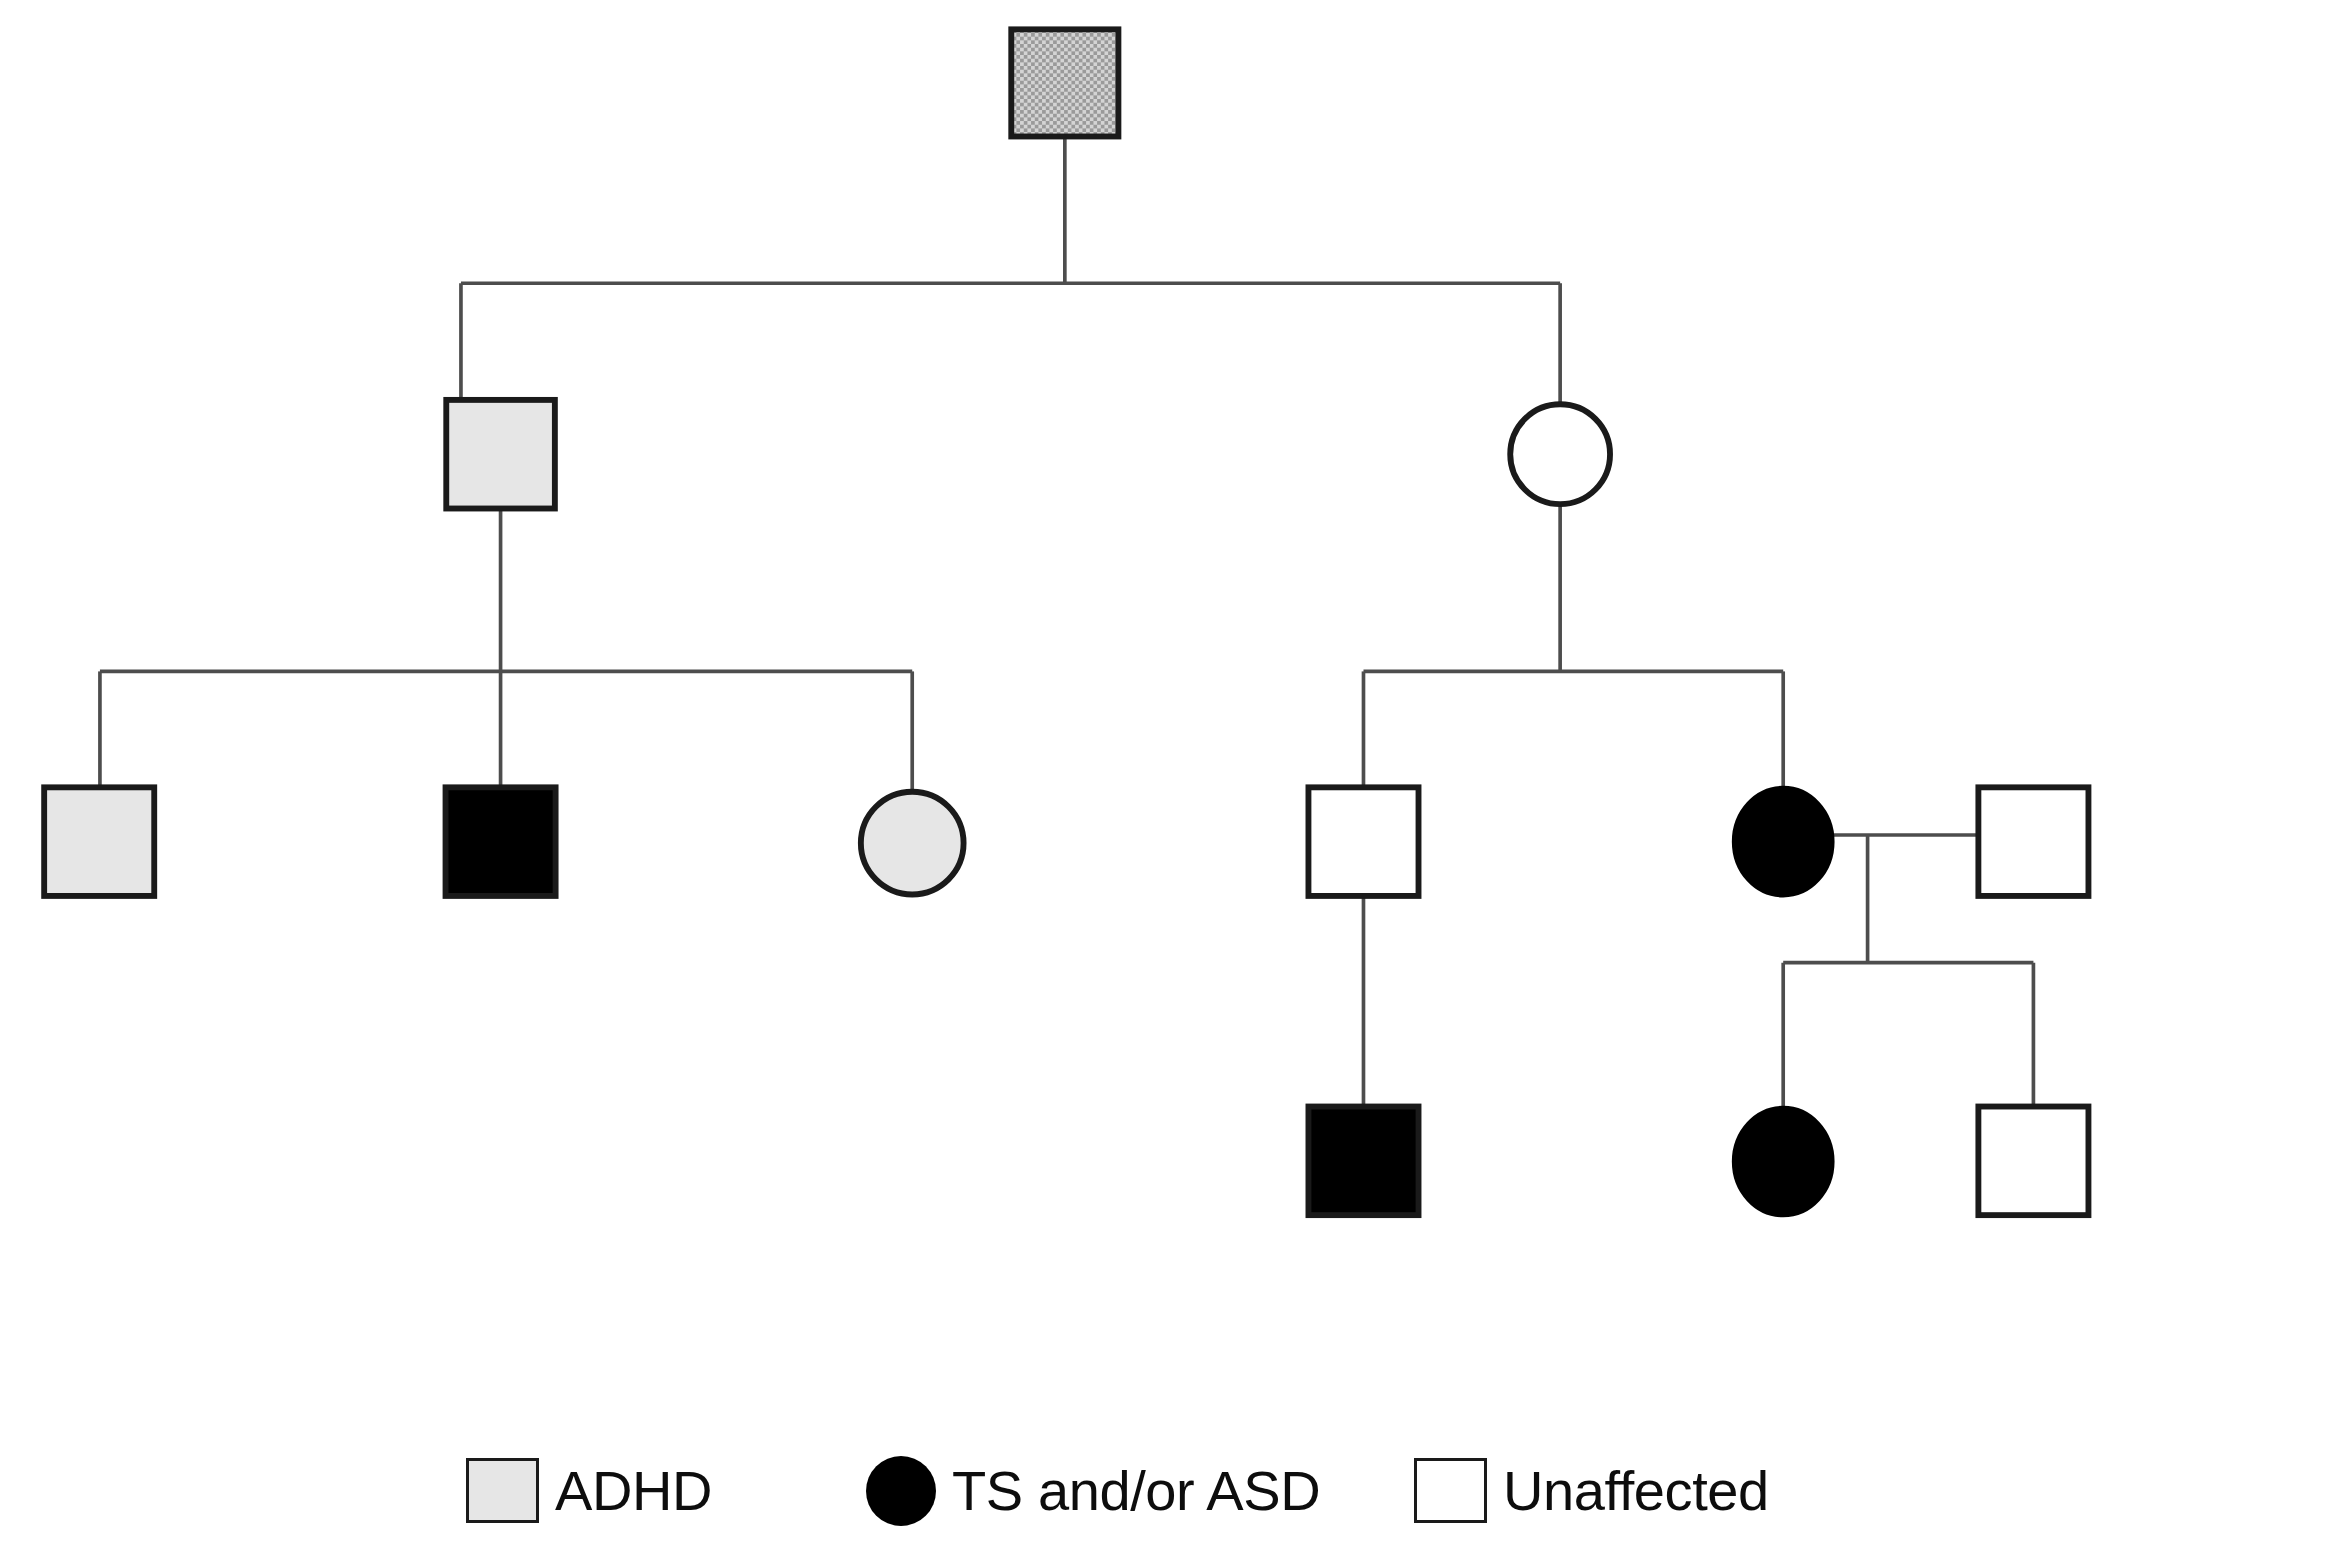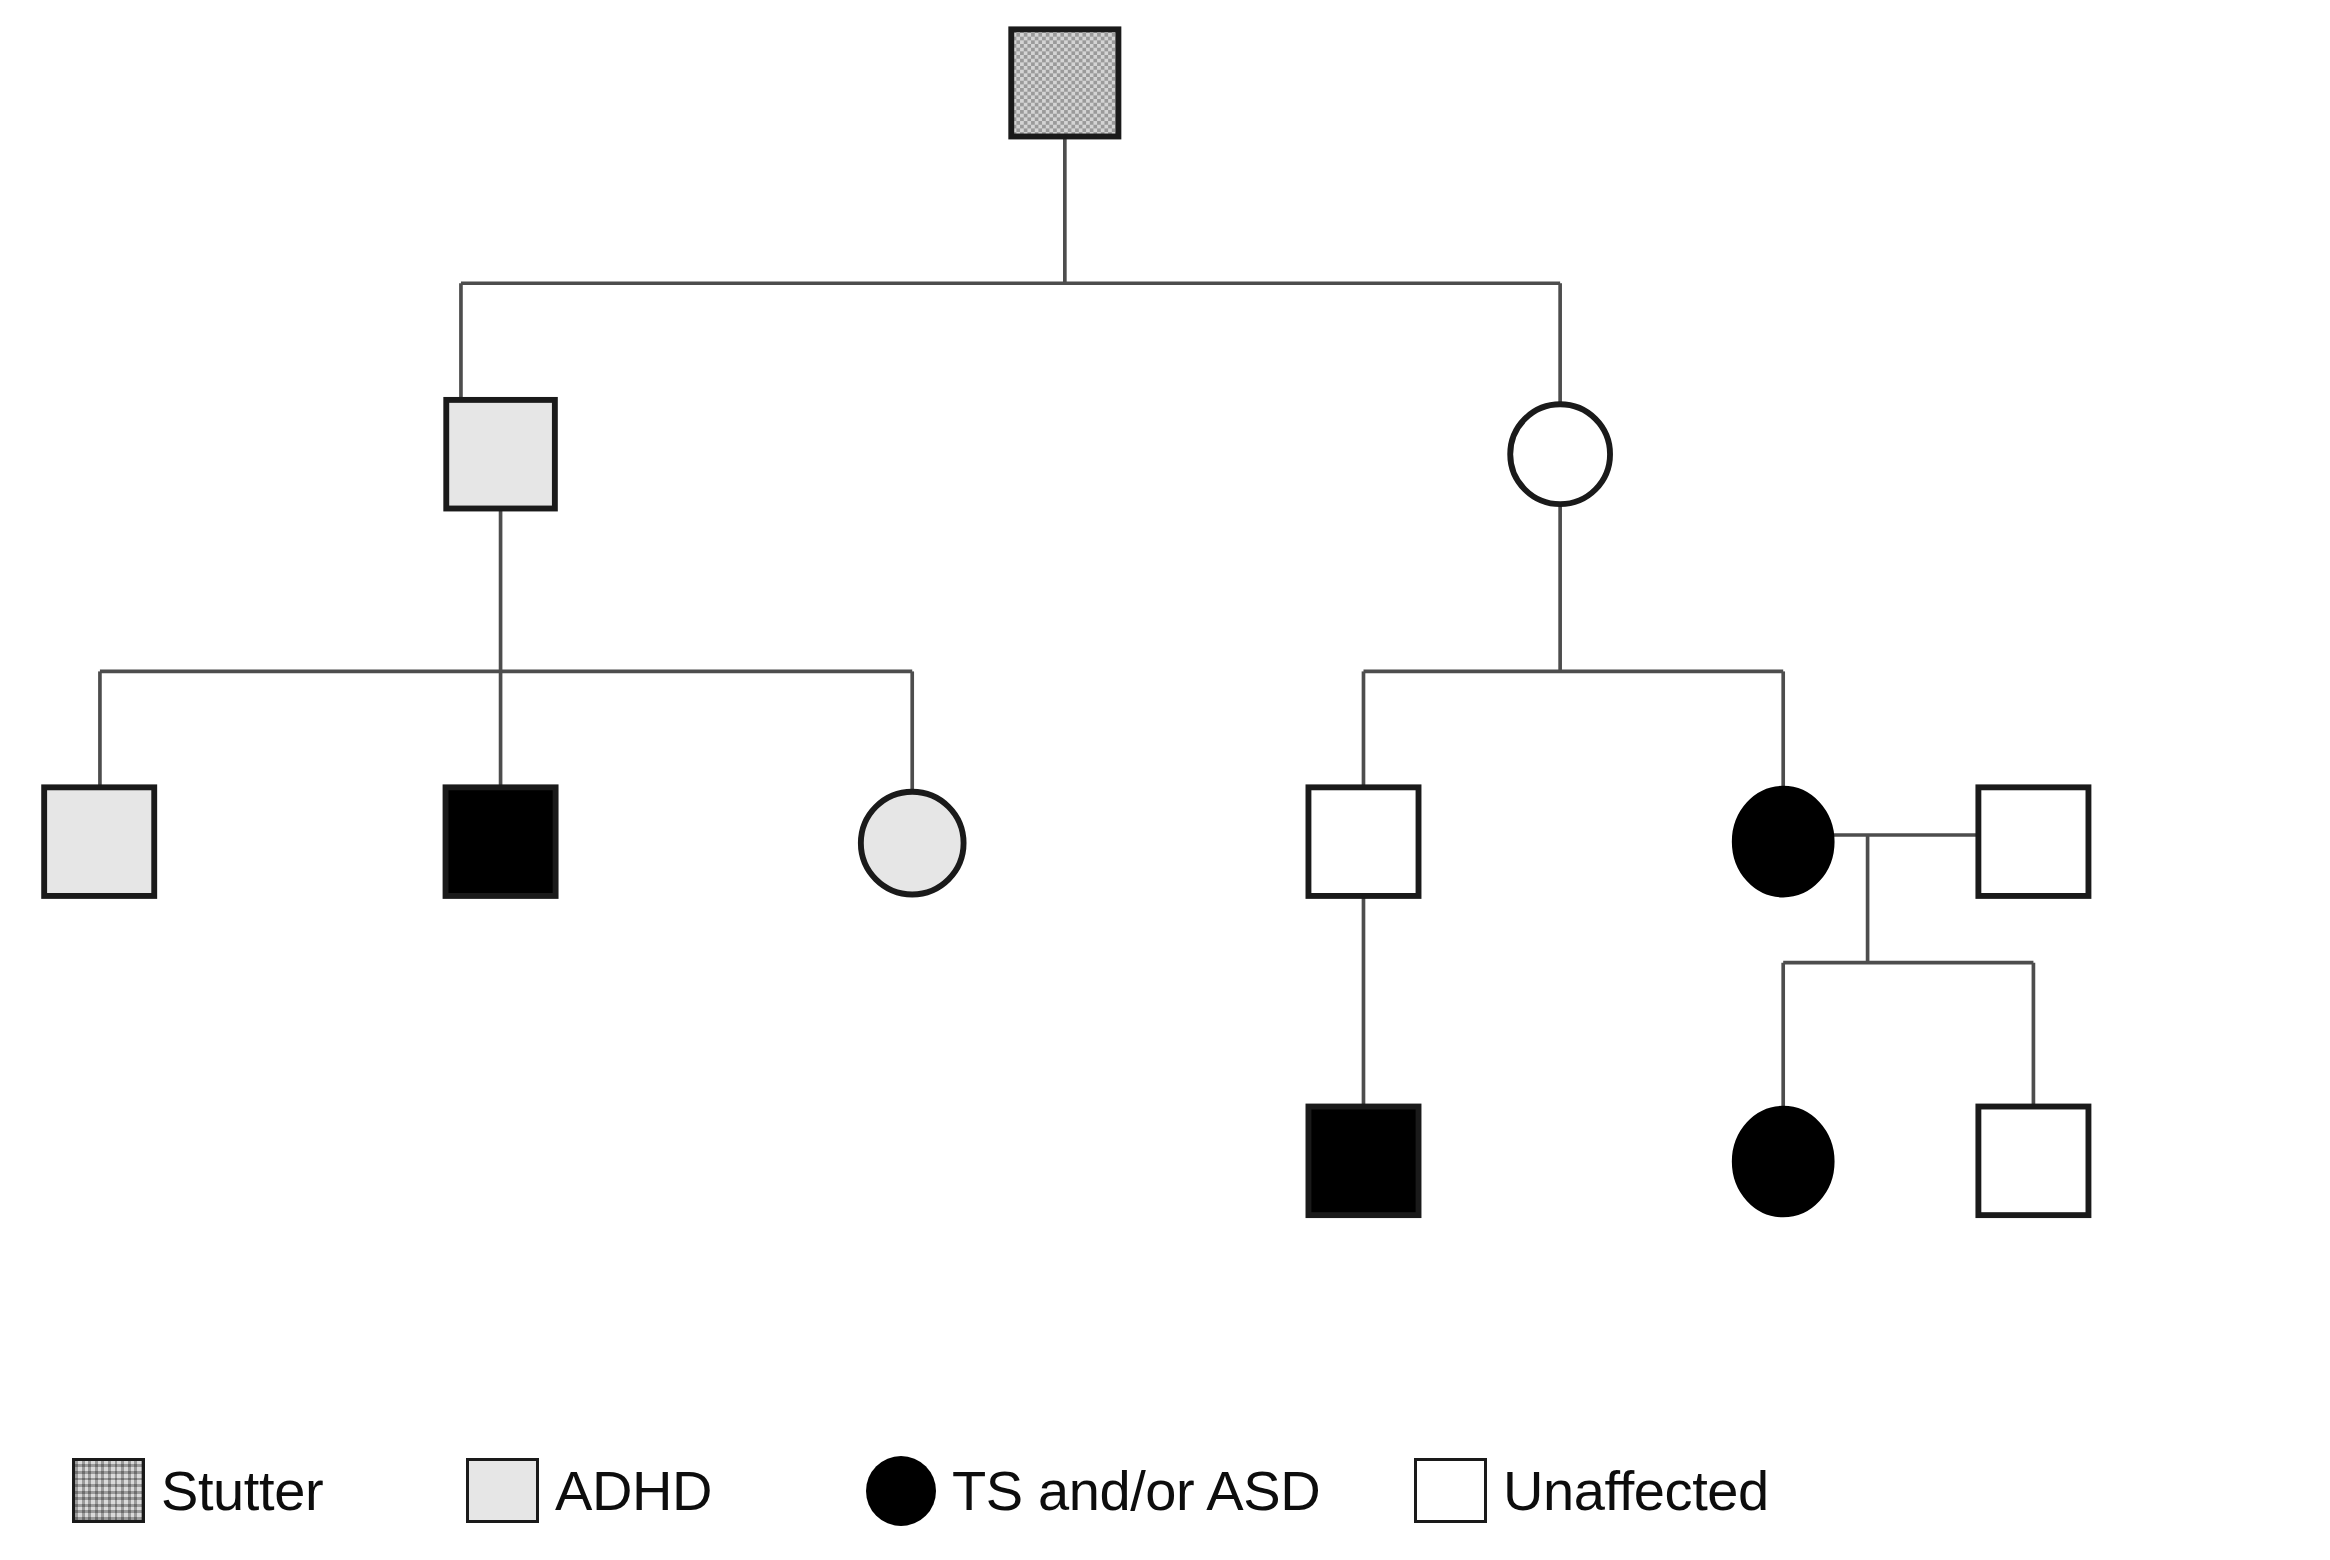--- a/index.html
+++ b/index.html
@@ -114,24 +114,20 @@
     <ellipse cx="2430" cy="1147" rx="68" ry="74" fill="#000000" stroke="#000000" stroke-width="4"></ellipse>
     <rect x="2696" y="1073" width="150" height="148" fill="#ffffff" stroke="#1a1a1a" stroke-width="8"></rect>
 
     <rect x="1783" y="1508" width="150" height="148" fill="#000000" stroke="#1a1a1a" stroke-width="8"></rect>
     <ellipse cx="2430" cy="1583" rx="68" ry="74" fill="#000000" stroke="#000000" stroke-width="4"></ellipse>
     <rect x="2696" y="1508" width="150" height="148" fill="#ffffff" stroke="#1a1a1a" stroke-width="8"></rect>
   </svg>
 
   <div class="legend-row">
 
-    <div class="legend-item" style="left:72px;">
-      <span class="legend-swatch" style="background-image:repeating-linear-gradient(0deg,#9a9a9a 0 2.9px,#d9d9d9 2.9px 6.6px),repeating-linear-gradient(90deg,rgba(120,120,120,.55) 0 2.9px,rgba(255,255,255,.55) 2.9px 6.6px); background-blend-mode:multiply;"></span>
-      <span class="legend-label">Stutter</span>
-    </div>
 
     <div class="legend-item" style="left:466px;">
       <span class="legend-swatch" style="background:#e6e6e6;"></span>
       <span class="legend-label">ADHD</span>
     </div>
 
     <div class="legend-item" style="left:866px;">
       <span class="legend-swatch circle"></span>
       <span class="legend-label">TS and/or ASD</span>
     </div>

